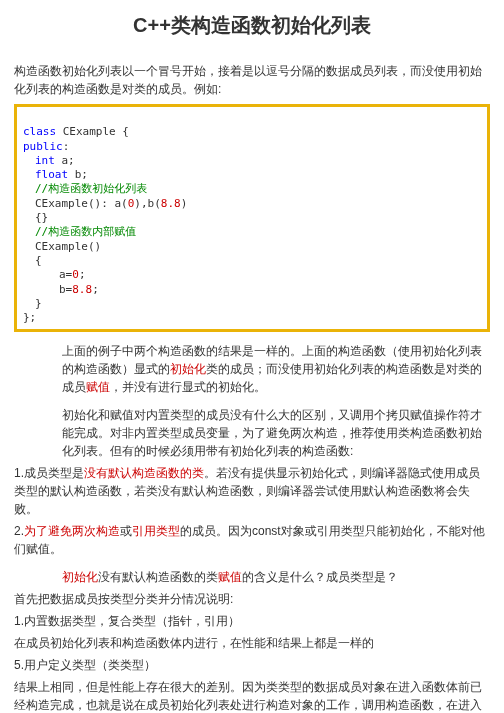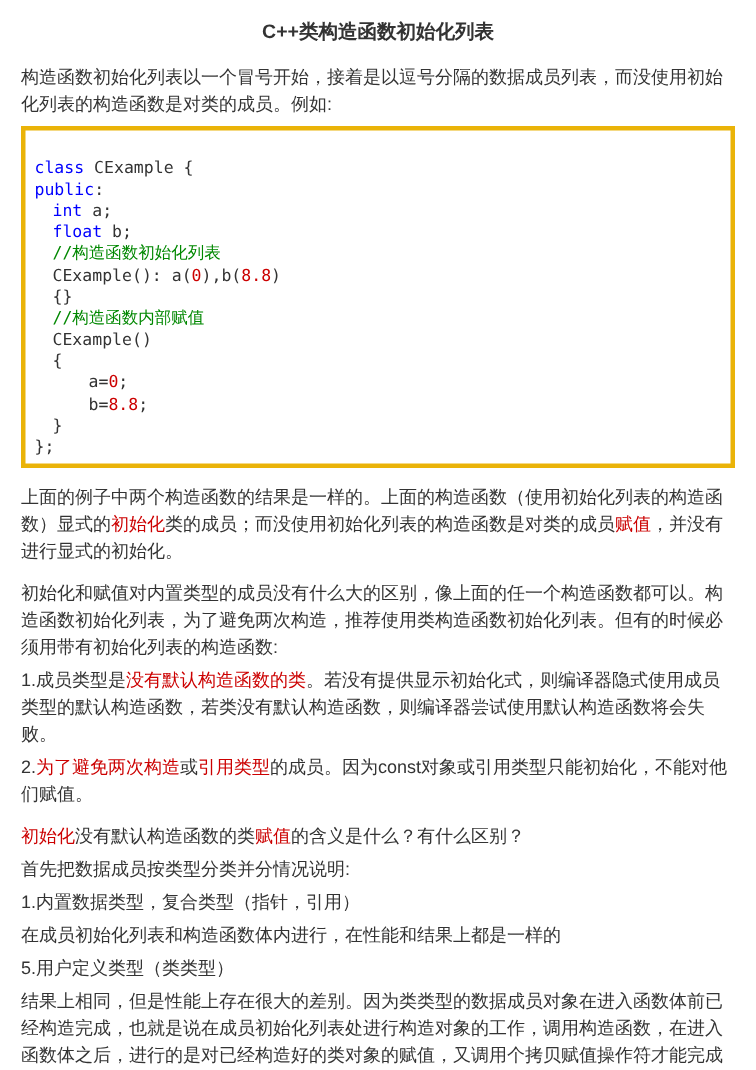--- a/index.html
+++ b/index.html
@@ -6,44 +6,44 @@
 body {
   font-family: "Microsoft YaHei", Arial, sans-serif;
   font-size: 12px;
   color: #333;
   background: #fff;
   width: 504px;
   padding: 12px 14px;
 }
 h1 {
   text-align: center;
-  font-size: 13px;
+  font-size: 20px;
   font-weight: bold;
-  margin-bottom: 12px;
+  margin-bottom: 23px;
 }
 p {
   line-height: 1.5;
   margin: 4px 0;
 }
 .code-block {
   border: 3px solid #eab308;
   padding: 4px 6px;
   margin: 6px 0;
   font-family: Consolas, monospace;
   font-size: 11px;
   line-height: 1.3;
   white-space: pre;
   overflow: hidden;
 }
 .red { color: #c00; }
 .green { color: #080; }
 .blue { color: #00f; }
 .indent1 { padding-left: 12px; }
 .indent3 { padding-left: 36px; }
-.section-gap { margin-top: 10px; }
+.section-gap { margin-top: 10px; margin-left: 48px; }
 </style>
 </head>
 <body>
 
 <h1>C++类构造函数初始化列表</h1>
 
 <p>构造函数初始化列表以一个冒号开始，接着是以逗号分隔的数据成员列表，而没使用初始化列表的构造函数是对类的成员。例如:</p>
 
 <div class="code-block">
 <span><span class="blue">class</span><span> CExample {</span></span>
@@ -57,22 +57,22 @@
 <span class="indent1">CExample()</span>
 <span class="indent1">{</span>
 <span class="indent3"><span>a=</span><span class="red">0</span><span>;</span></span>
 <span class="indent3"><span>b=</span><span class="red">8.8</span><span>;</span></span>
 <span class="indent1">}</span>
 <span>};</span>
 </div>
 
 <p class="section-gap"><span>上面的例子中两个构造函数的结果是一样的。上面的构造函数（使用初始化列表的构造函数）显式的</span><span class="red">初始化</span><span>类的成员；而没使用初始化列表的构造函数是对类的成员</span><span class="red">赋值</span><span>，并没有进行显式的初始化。</span></p>
 
-<p class="section-gap">初始化和赋值对内置类型的成员没有什么大的区别，像上面的任一个构造函数都可以。构造函数初始化列表，为了避免两次构造，推荐使用类构造函数初始化列表。但有的时候必须用带有初始化列表的构造函数:</p>
+<p class="section-gap">初始化和赋值对内置类型的成员没有什么大的区别，又调用个拷贝赋值操作符才能完成。对非内置类型成员变量，为了避免两次构造，推荐使用类构造函数初始化列表。但有的时候必须用带有初始化列表的构造函数:</p>
 <p><span>1.成员类型是</span><span class="red">没有默认构造函数的类</span><span>。若没有提供显示初始化式，则编译器隐式使用成员类型的默认构造函数，若类没有默认构造函数，则编译器尝试使用默认构造函数将会失败。</span></p>
 <p><span>2.</span><span class="red">为了避免两次构造</span><span>或</span><span class="red">引用类型</span><span>的成员。因为const对象或引用类型只能初始化，不能对他们赋值。</span></p>
 
-<p class="section-gap"><span class="red">初始化</span><span>没有默认构造函数的类</span><span class="red">赋值</span><span>的含义是什么？有什么区别？</span></p>
+<p class="section-gap"><span class="red">初始化</span><span>没有默认构造函数的类</span><span class="red">赋值</span><span>的含义是什么？成员类型是？</span></p>
 <p>首先把数据成员按类型分类并分情况说明:</p>
 <p>1.内置数据类型，复合类型（指针，引用）</p>
 <p>    在成员初始化列表和构造函数体内进行，在性能和结果上都是一样的</p>
 <p>5.用户定义类型（类类型）</p>
 <p>    结果上相同，但是性能上存在很大的差别。因为类类型的数据成员对象在进入函数体前已经构造完成，也就是说在成员初始化列表处进行构造对象的工作，调用构造函数，在进入函数体之后，进行的是对已经构造好的类对象的赋值，又调用个拷贝赋值操作符才能完成（如果并未提供，则使用编译器提供的默认按成员赋值行为）</p>
 
 </body></html>

